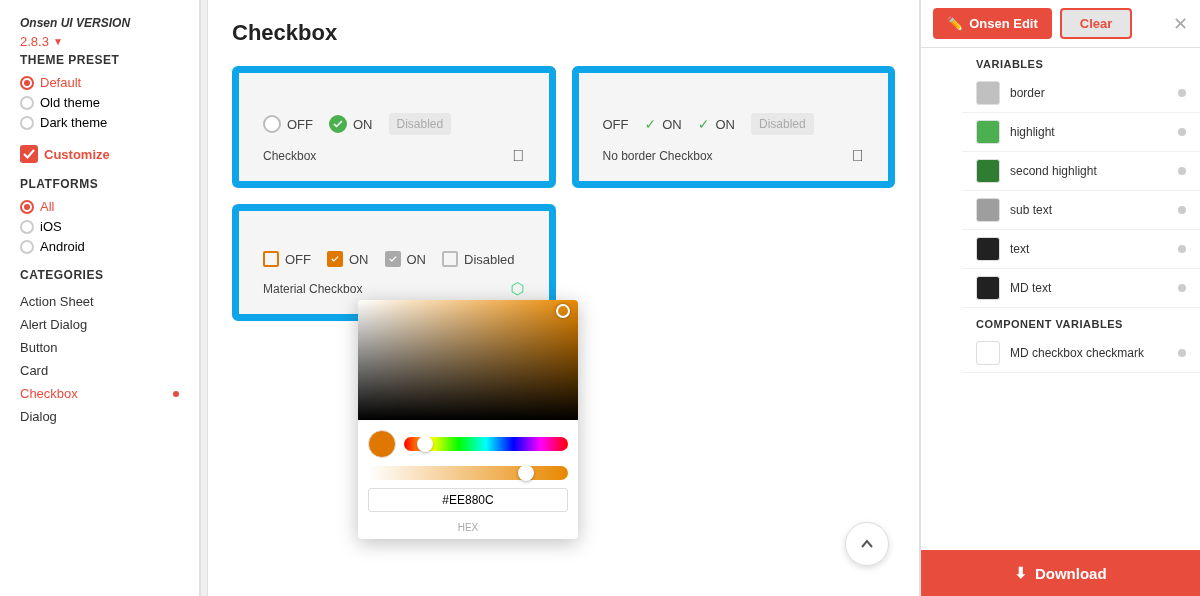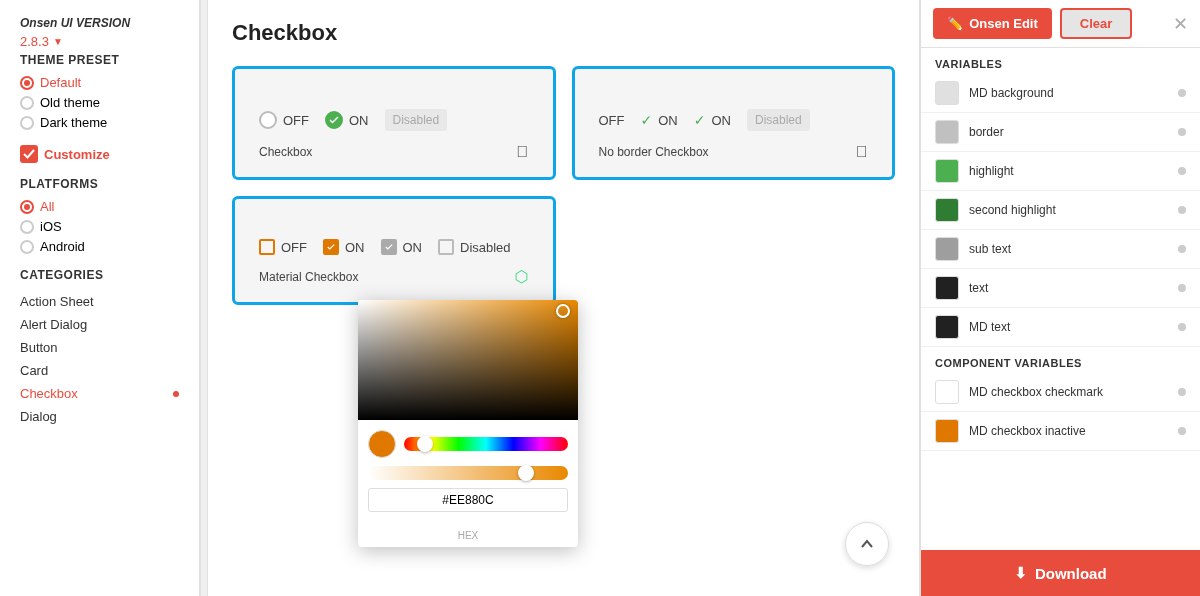--- a/index.html
+++ b/index.html
@@ -46,21 +46,21 @@
 
     
     #main-content {
       padding: 20px 24px;
       overflow-y: auto;
       height: 596px;
     }
     .page-title { font-size: 22px; font-weight: 700; color: #222; margin-bottom: 20px; }
     .preview-grid { display: grid; grid-template-columns: 1fr 1fr; gap: 16px; }
     .preview-card {
-      border: 3px solid #0ea5e9;
+      border: 7px solid #0ea5e9;
       border-radius: 6px;
       background: #f5f5f5;
       padding: 40px 24px 16px;
       position: relative;
     }
     .preview-card-label { font-size: 12px; color: #444; margin-top: 12px; display: flex; align-items: center; justify-content: space-between; }
     .checkbox-row { display: flex; align-items: center; gap: 16px; }
     .cb-item { display: flex; align-items: center; gap: 6px; font-size: 13px; color: #444; }
     
     .cb-circle-off { width: 18px; height: 18px; border-radius: 50%; border: 2px solid #bbb; background: #fff; }
@@ -138,20 +138,21 @@
       background: none;
       border: none;
       cursor: pointer;
       font-size: 18px;
       color: #aaa;
     }
     .panel-body {
       flex: 1;
       overflow-y: auto;
       padding: 0;
+      margin-left: 41px;
     }
     .var-list { list-style: none; }
     .var-item {
       display: flex;
       align-items: center;
       padding: 7px 14px;
       border-bottom: 1px solid #f0f0f0;
       gap: 10px;
     }
     .var-swatch {
@@ -267,21 +268,21 @@
       justify-content: center;
       flex-direction: column;
     }
     .picker-hex-input {
       border: 1px solid #ddd;
       border-radius: 3px;
       padding: 4px 8px;
       font-size: 12px;
       text-align: center;
       width: 100%;
-      margin-bottom: 18px;
+      margin-bottom: 10px;
     }
     .picker-hex-label { font-size: 10px; color: #aaa; text-align: center; width: 100%; }
 
     
     .download-btn {
       background: #e74c3c;
       color: #fff;
       border: none;
       padding: 14px;
       width: 100%;
@@ -492,25 +493,20 @@
       <span>Onsen Edit</span>
     </button>
     <button class="btn-clear">Clear</button>
     <button class="btn-close">✕</button>
   </div>
 
   <div class="panel-body">
     <div class="section-header">VARIABLES</div>
     <ul class="var-list">
       <li class="var-item">
-        <div class="var-swatch" style="background:#e0e0e0;"></div>
-        <span class="var-name">MD background</span>
-        <div class="var-dot"></div>
-      </li>
-      <li class="var-item">
         <div class="var-swatch" style="background:#c0c0c0;"></div>
         <span class="var-name">border</span>
         <div class="var-dot"></div>
       </li>
       <li class="var-item">
         <div class="var-swatch" style="background:#4caf50;"></div>
         <span class="var-name">highlight</span>
         <div class="var-dot"></div>
       </li>
       <li class="var-item">
@@ -533,25 +529,20 @@
         <span class="var-name">MD text</span>
         <div class="var-dot"></div>
       </li>
     </ul>
 
     <div class="section-header">COMPONENT VARIABLES</div>
     <ul class="var-list">
       <li class="var-item">
         <div class="var-swatch" style="background:#ffffff; border:1px solid #ddd;"></div>
         <span class="var-name">MD checkbox checkmark</span>
-        <div class="var-dot"></div>
-      </li>
-      <li class="var-item">
-        <div class="var-swatch" style="background:#e07800;"></div>
-        <span class="var-name">MD checkbox inactive</span>
         <div class="var-dot"></div>
       </li>
     </ul>
   </div>
 
   <button class="download-btn">
     <span>⬇</span>
     <span>Download</span>
   </button>
 </div>

